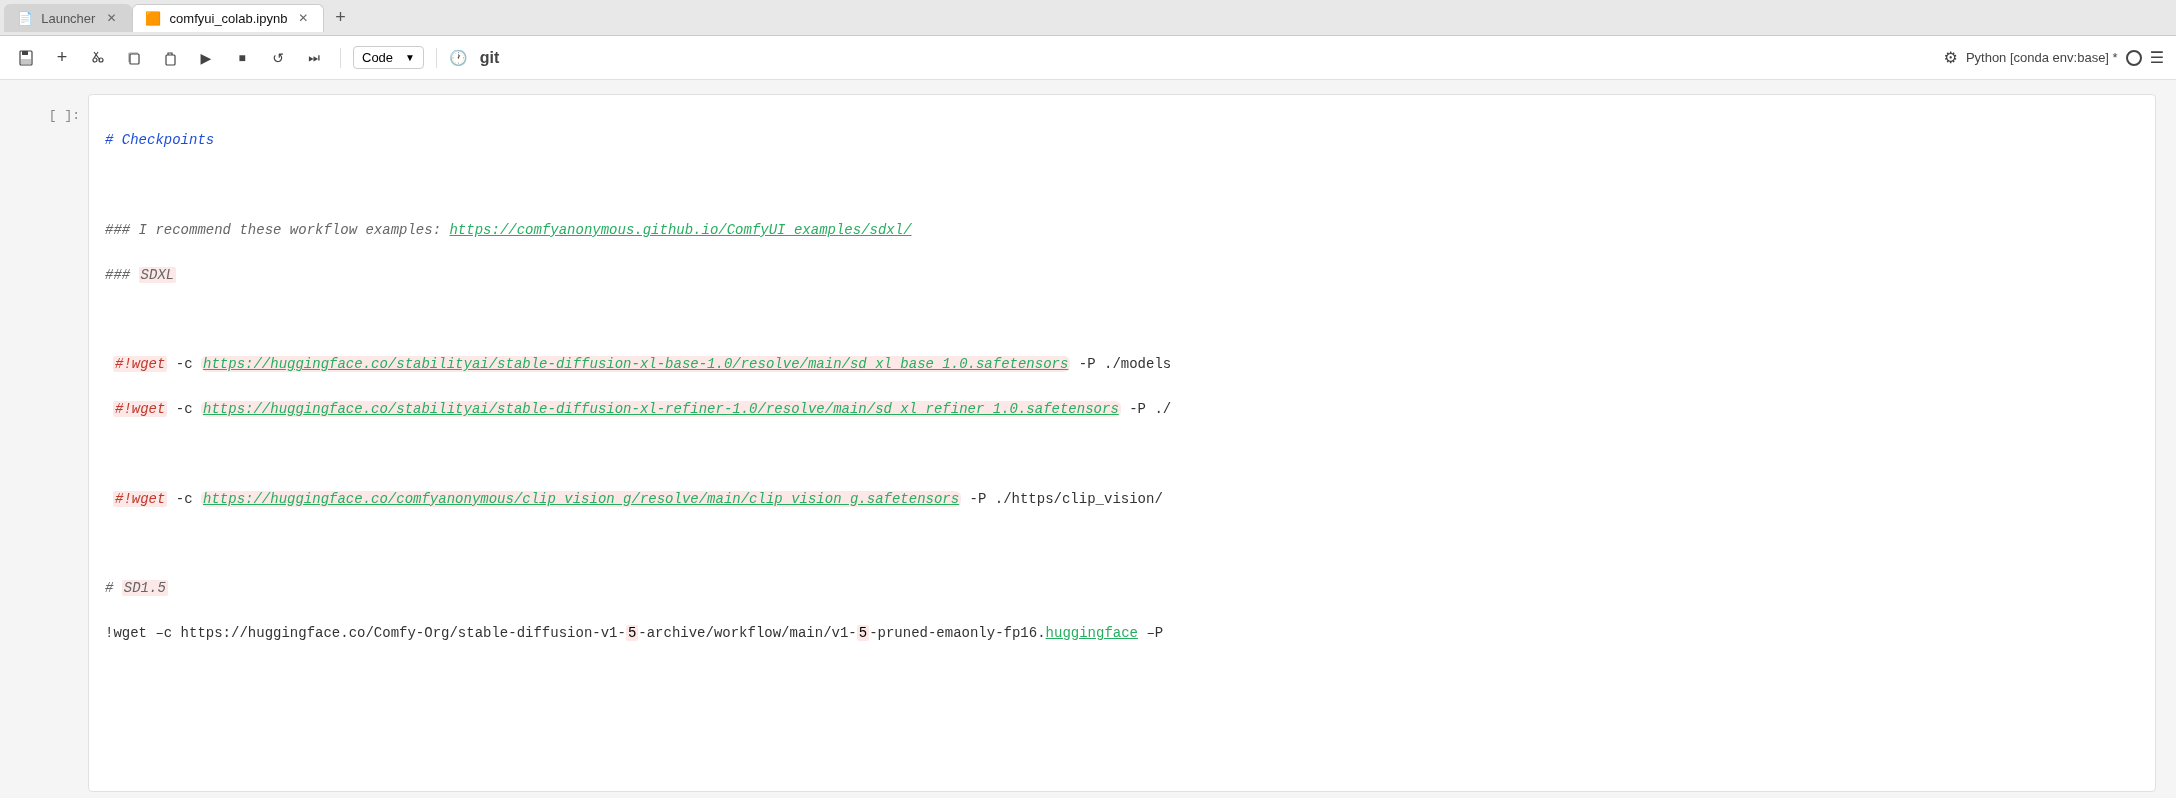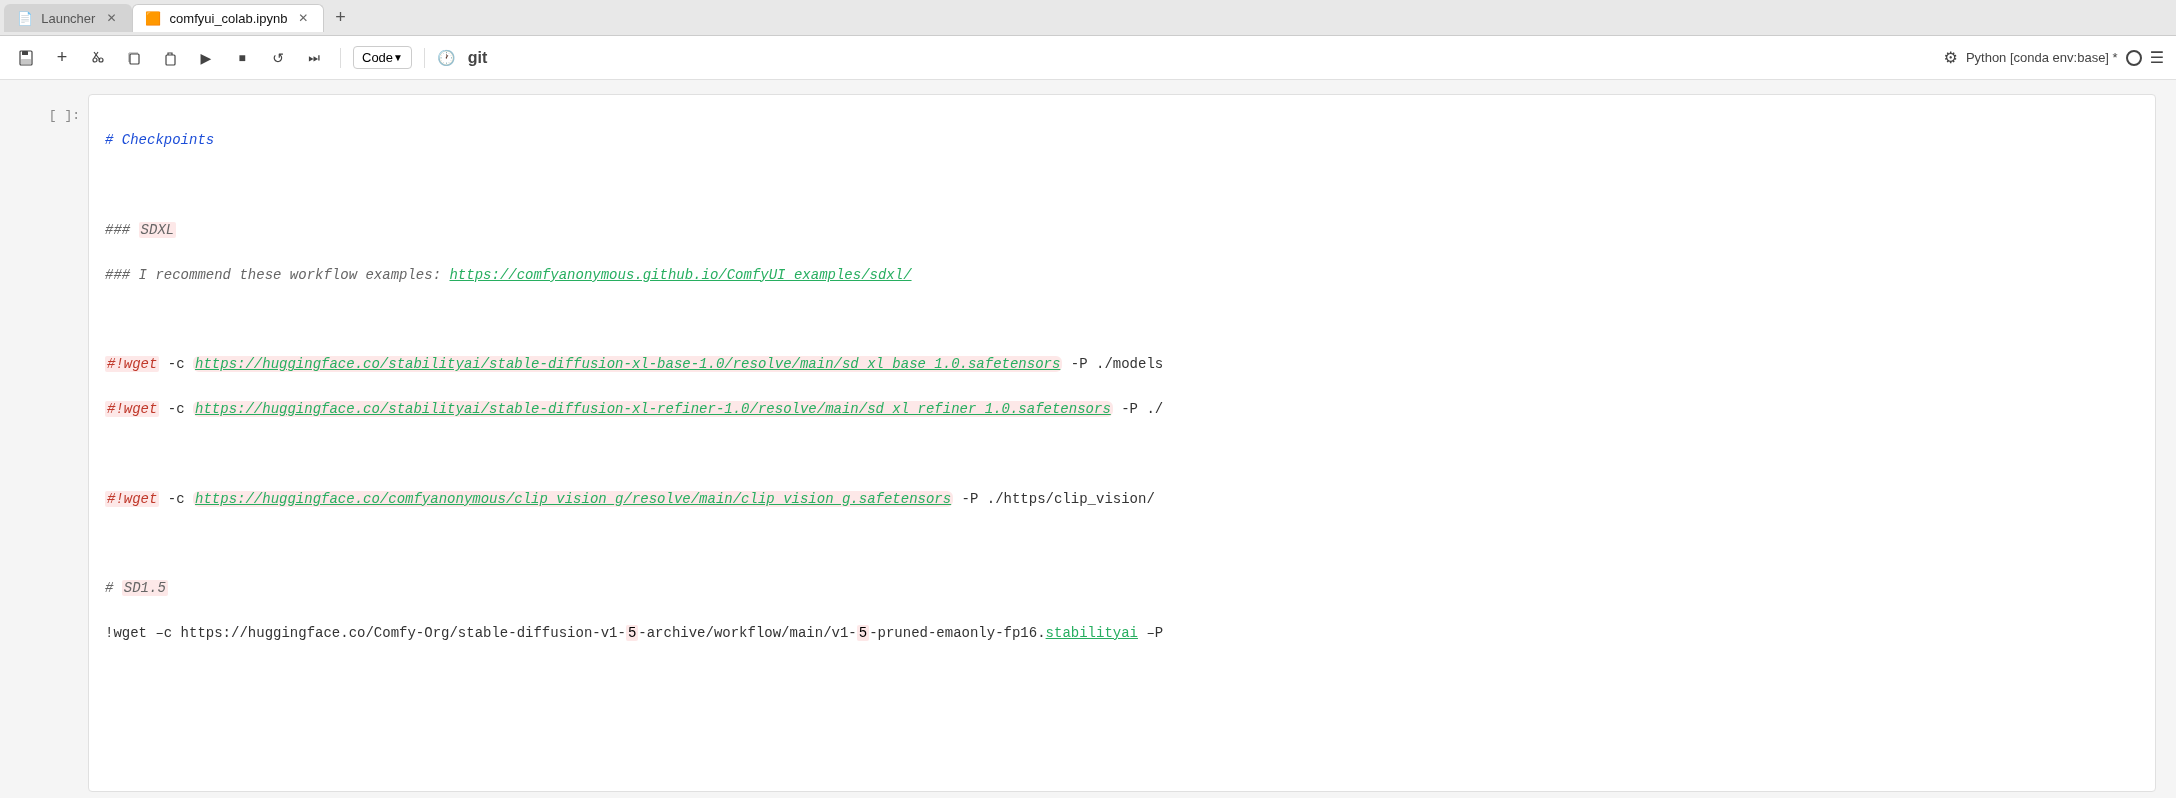--- a/index.html
+++ b/index.html
@@ -72,21 +72,21 @@
       font-size: 15px;
     }
     .toolbar-divider { width: 1px; height: 20px; background: #ddd; margin: 0 4px; }
     .cell-type-select {
       display: flex;
       align-items: center;
       border: 1px solid #ccc;
       border-radius: 4px;
       padding: 3px 8px;
       font-size: 13px;
-      gap: 0;
+      gap: 12px;
       cursor: pointer;
       background: #fff;
     }
     .kernel-info {
       margin-left: auto;
       display: flex;
       align-items: center;
       gap: 8px;
       font-size: 13px;
       color: #444;
@@ -129,21 +129,21 @@
       font-family: 'Courier New', Courier, monospace;
       font-size: 14px;
       line-height: 1.6;
       overflow-x: auto;
       white-space: pre;
     }
 
     
     .cm-comment { color: #1d4ed8; font-style: italic; }
     .cm-heading { color: #666; font-style: italic; }
-    .cm-keyword-red { background: #fde8e8; color: #c0392b; border-radius: 2px; padding: 0 2px; }
+    .cm-keyword-red { background: #fde8e8; color: #c0392b; border-radius: 2px; padding: 0 2px; margin-left: 8px; }
     .cm-url { color: #27ae60; text-decoration: underline; }
     .cm-url-pink { background: #fde8e8; color: #27ae60; text-decoration: underline; border-radius: 6px; padding: 0 2px; }
     .cm-flag { color: #333; }
     .cm-heading-hash { color: #666; font-style: italic; }
     .cm-hash-keyword { background: #fde8e8; color: #666; font-style: italic; border-radius: 2px; padding: 0 2px; }
     .cm-pink-bg { background: #fde8e8; border-radius: 2px; padding: 0 2px; }
 
     .code-line { display: block; white-space: pre; }
   </style>
 </head>
@@ -208,28 +208,28 @@
     <span style="font-size:16px; cursor:pointer;">☰</span>
   </div>
 </div>
 
 <div class="notebook-area">
   <div class="cell-wrapper">
     <div class="cell-number">[ ]:</div>
     <div class="cell">
 <span class="code-line cm-comment"># <em>Checkpoints</em></span>
 <span class="code-line"> </span>
+<span class="code-line"><span class="cm-heading">### <em>I recommend these workflow examples: </em></span><span class="cm-url"><em>https://comfyanonymous.github.io/ComfyUI_examples/sdxl/</em></span></span>
 <span class="code-line"><span class="cm-heading-hash">### </span><span class="cm-hash-keyword"><em>SDXL</em></span></span>
-<span class="code-line"><span class="cm-heading">### <em>I recommend these workflow examples: </em></span><span class="cm-url"><em>https://comfyanonymous.github.io/ComfyUI_examples/sdxl/</em></span></span>
 <span class="code-line"> </span>
 <span class="code-line"><span class="cm-keyword-red"><em>#!wget</em></span><span class="cm-flag"> -c </span><span class="cm-url-pink"><em>https://huggingface.co/stabilityai/stable-diffusion-xl-base-1.0/resolve/main/sd_xl_base_1.0.safetensors</em></span><span class="cm-flag"> -P ./models</span></span>
 <span class="code-line"><span class="cm-keyword-red"><em>#!wget</em></span><span class="cm-flag"> -c </span><span class="cm-url-pink"><em>https://huggingface.co/stabilityai/stable-diffusion-xl-refiner-1.0/resolve/main/sd_xl_refiner_1.0.safetensors</em></span><span class="cm-flag"> -P ./</span></span>
 <span class="code-line"> </span>
 <span class="code-line"><span class="cm-keyword-red"><em>#!wget</em></span><span class="cm-flag"> -c </span><span class="cm-url-pink"><em>https://huggingface.co/comfyanonymous/clip_vision_g/resolve/main/clip_vision_g.safetensors</em></span><span class="cm-flag"> -P ./https/clip_vision/</span></span>
 <span class="code-line"> </span>
 <span class="code-line"><span class="cm-heading-hash"># </span><span class="cm-hash-keyword"><em>SD1.5</em></span></span>
-<span class="code-line"><span class="cm-flag">!wget –c https://huggingface.co/Comfy-Org/stable-diffusion-v1-</span><span class="cm-pink-bg">5</span><span class="cm-flag">-archive/workflow/main/v1-</span><span class="cm-pink-bg">5</span><span class="cm-flag">-pruned-emaonly-fp16.</span><span class="cm-url">stabilityai</span><span class="cm-flag"> –P</span></span>
+<span class="code-line"><span class="cm-flag">!wget –c https://huggingface.co/Comfy-Org/stable-diffusion-v1-</span><span class="cm-pink-bg">5</span><span class="cm-flag">-archive/workflow/main/v1-</span><span class="cm-pink-bg">5</span><span class="cm-flag">-pruned-emaonly-fp16.</span><span class="cm-url">huggingface</span><span class="cm-flag"> –P</span></span>
 <span class="code-line"> </span>
 
 
     </div>
   </div>
 </div>
 
 </body></html>

